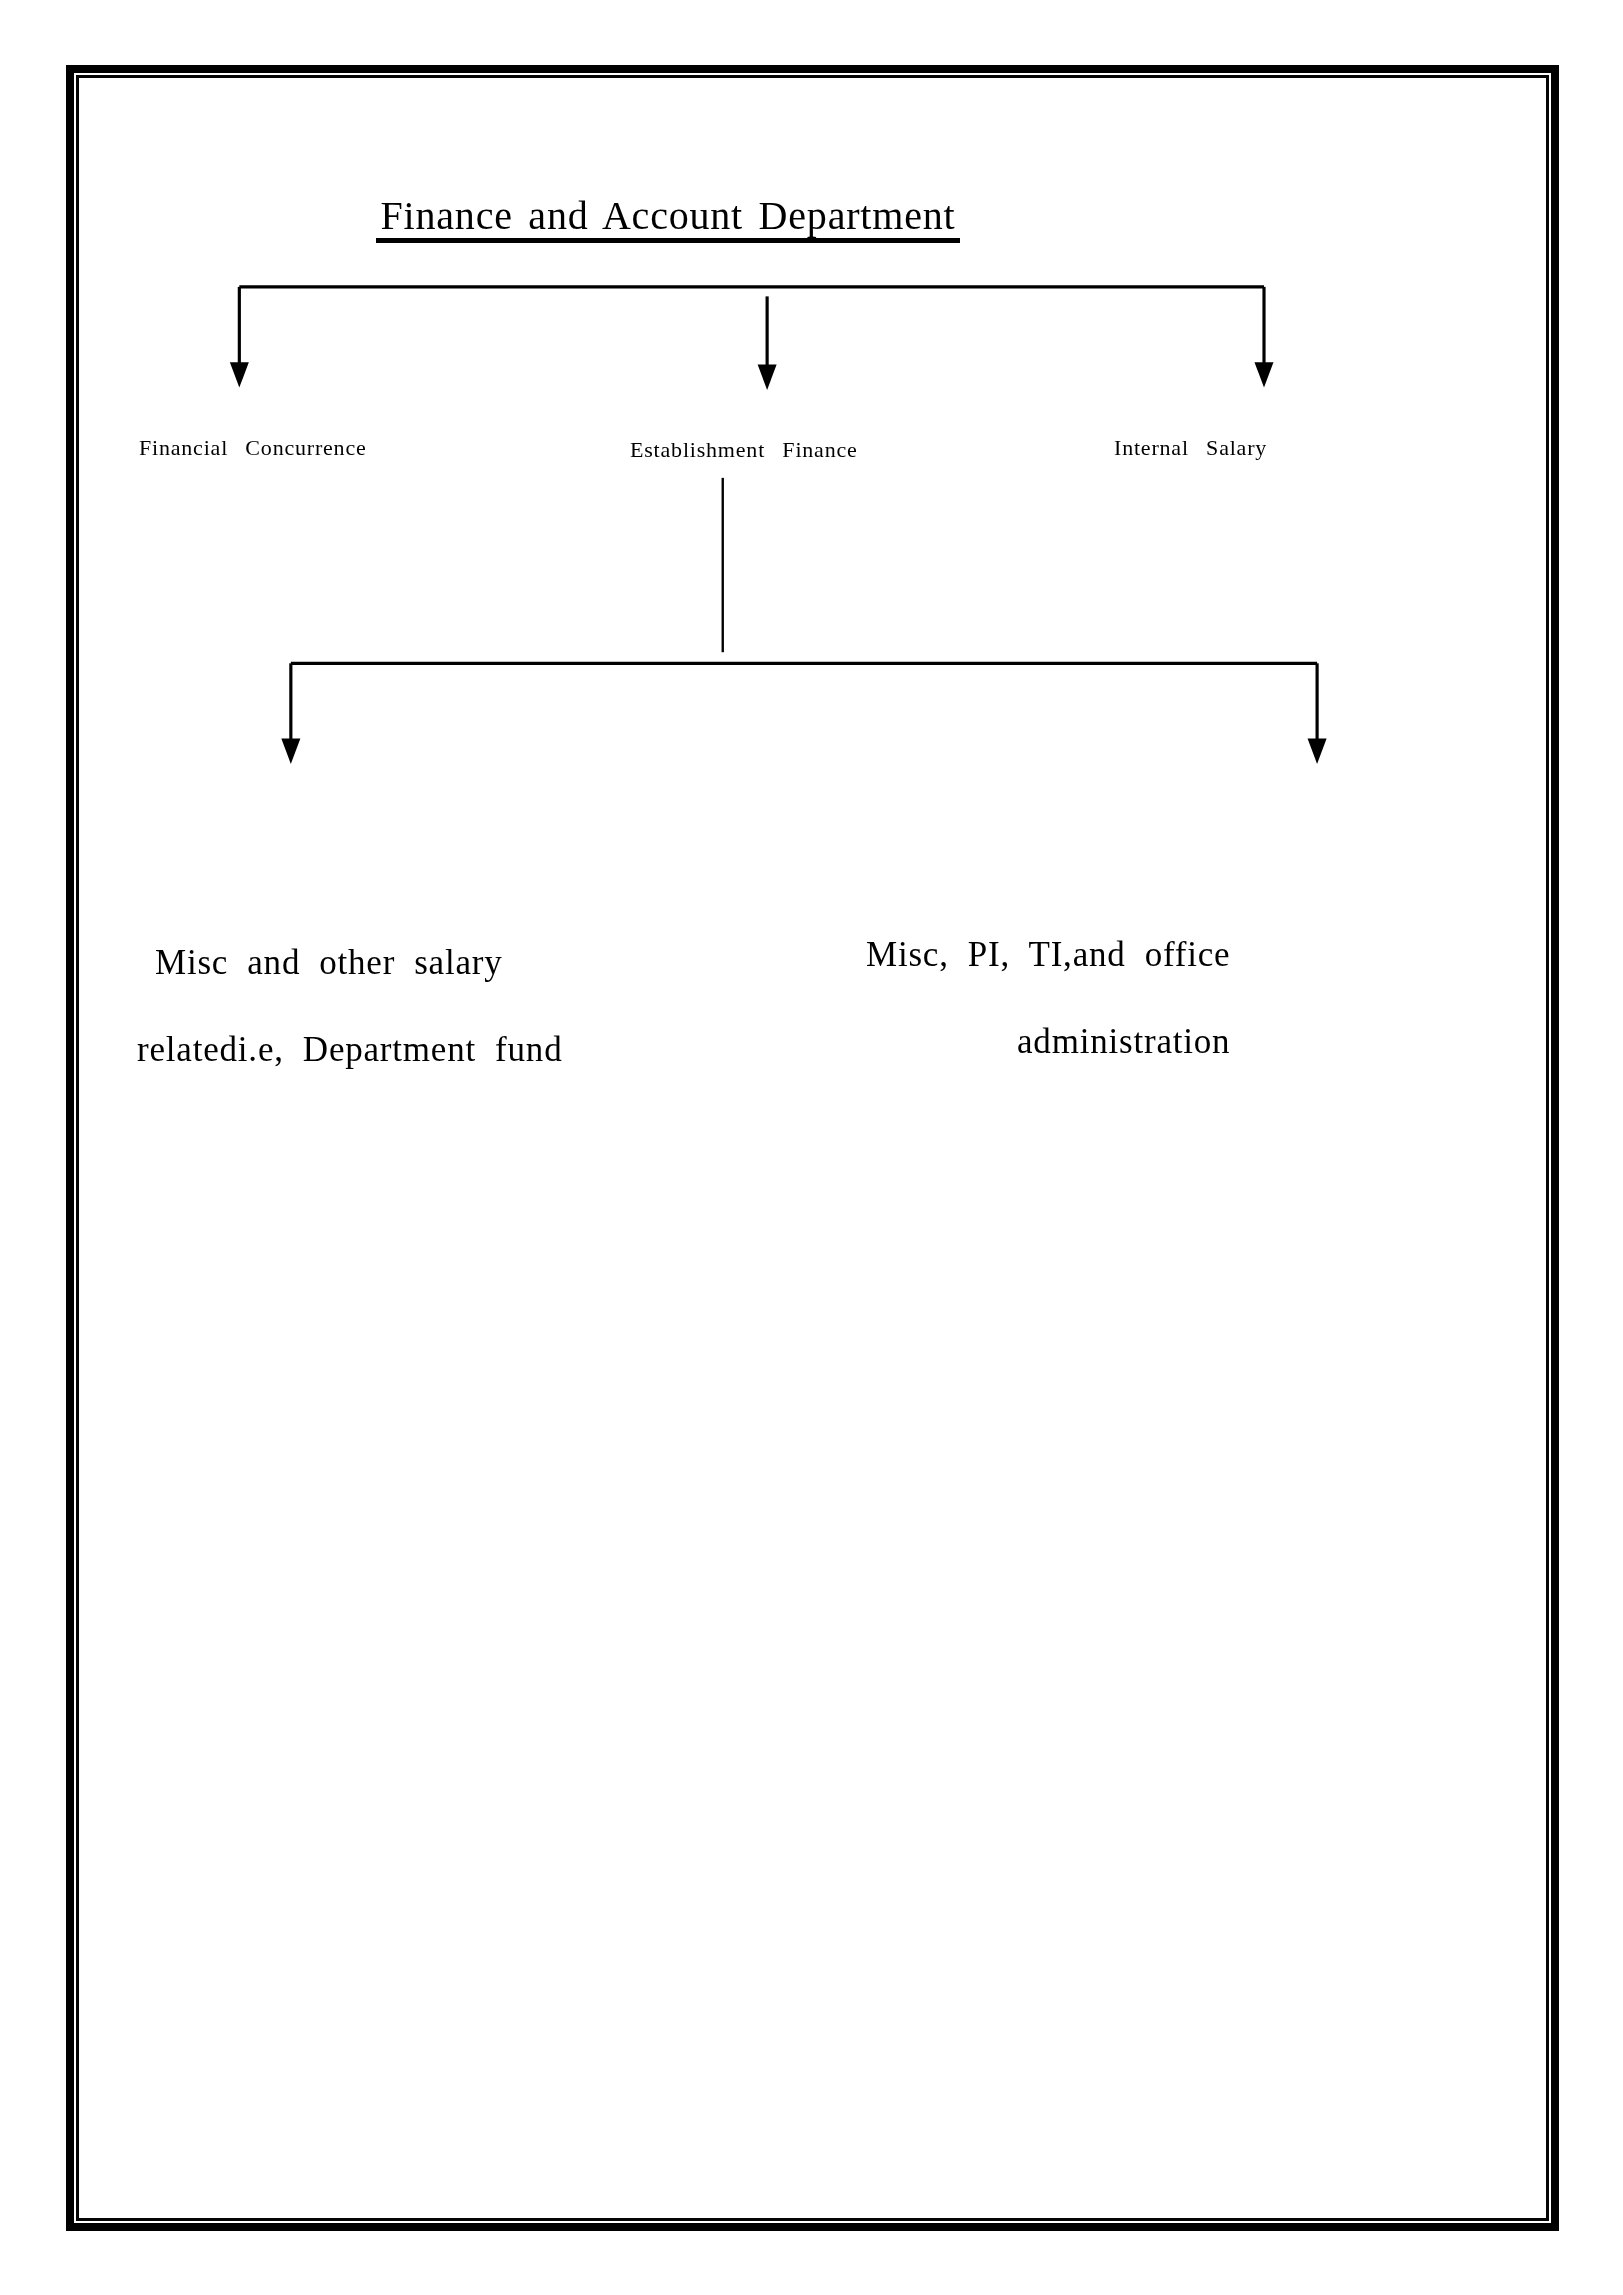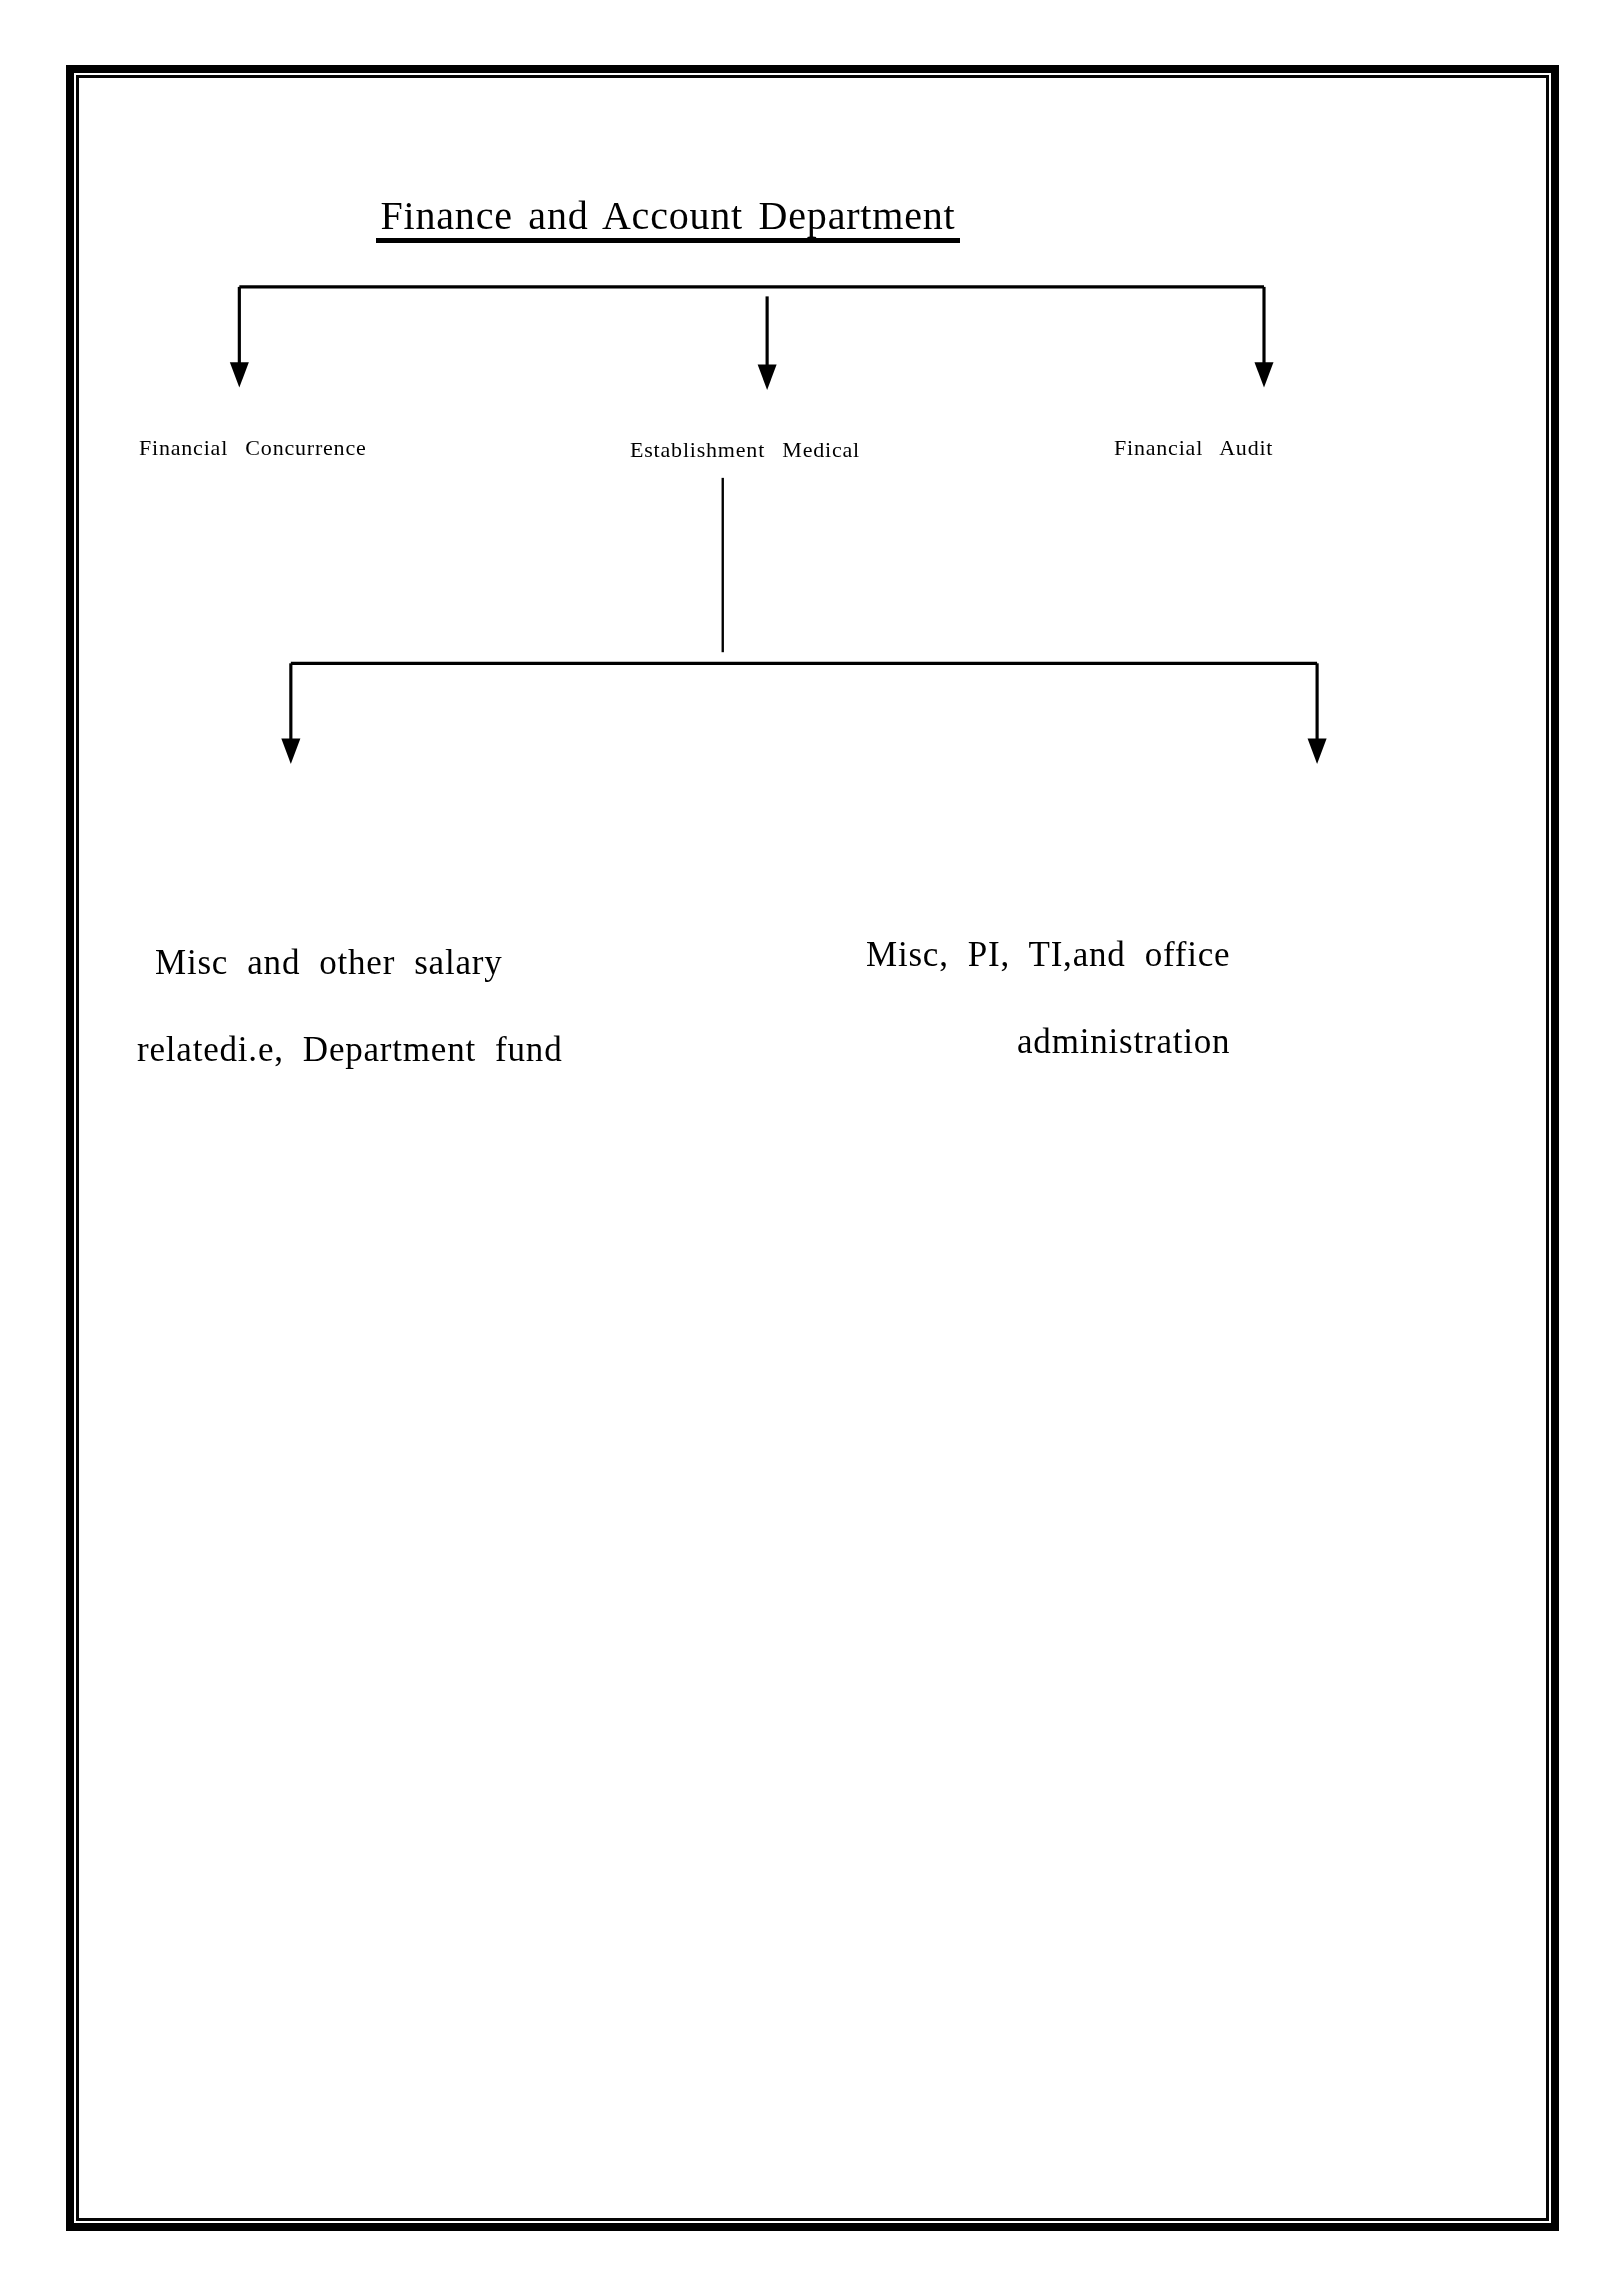--- a/index.html
+++ b/index.html
@@ -125,23 +125,23 @@
 
     <path d="M367 837 H1662"></path>
     <path d="M367 837 V934"></path>
     <polygon points="367,964 355,932 379,932"></polygon>
     <path d="M1662 837 V934"></path>
     <polygon points="1662,964 1650,932 1674,932"></polygon>
   </svg>
 
   <div class="label lbl-fc">Financial Concurrence</div>
 
-  <div class="label lbl-es">Establishment Medical</div>
+  <div class="label lbl-es">Establishment Finance</div>
 
-  <div class="label lbl-ia">Financial Audit</div>
+  <div class="label lbl-ia">Internal Salary</div>
 
 
   <div class="subtext sub-l2">Misc and other salary</div>
 
   <div class="subtext sub-l3">relatedi.e, Department fund</div>
 
   <div class="subtext sub-r1">Misc, PI, TI,and office</div>
 
   <div class="subtext sub-r2">administration</div>
 

